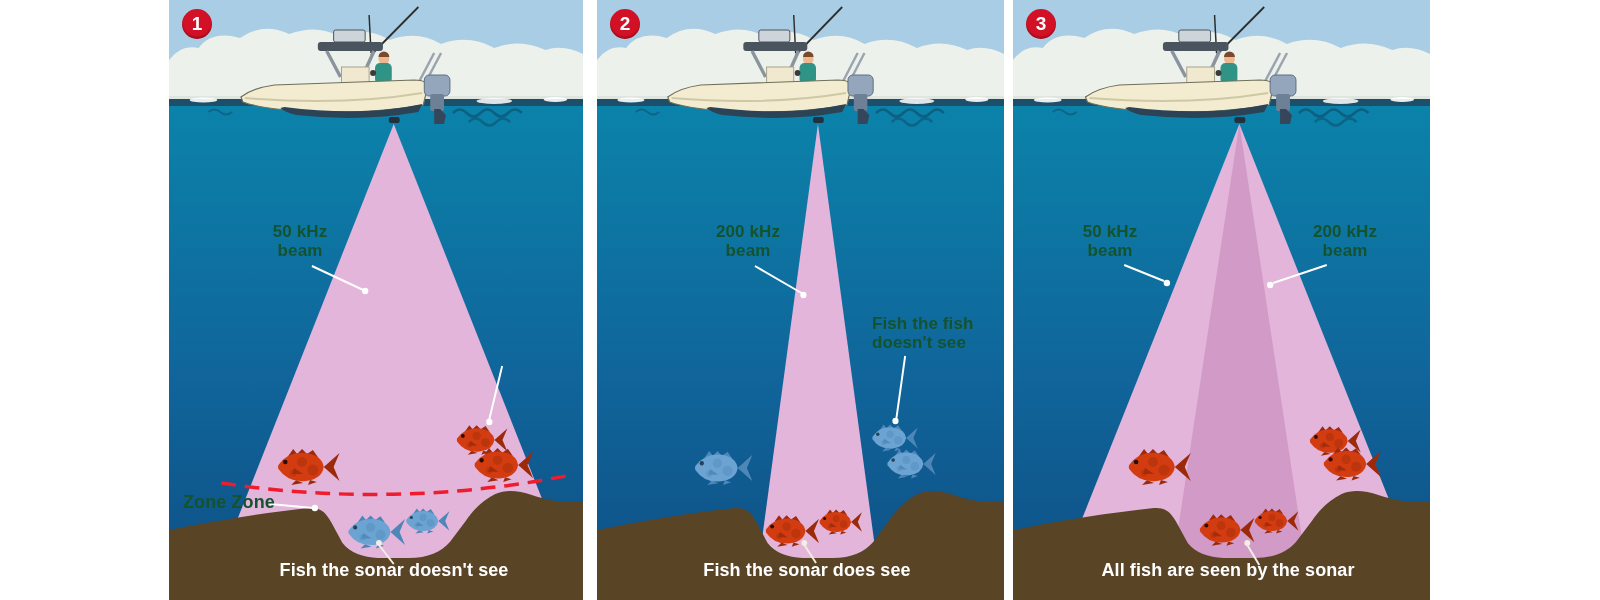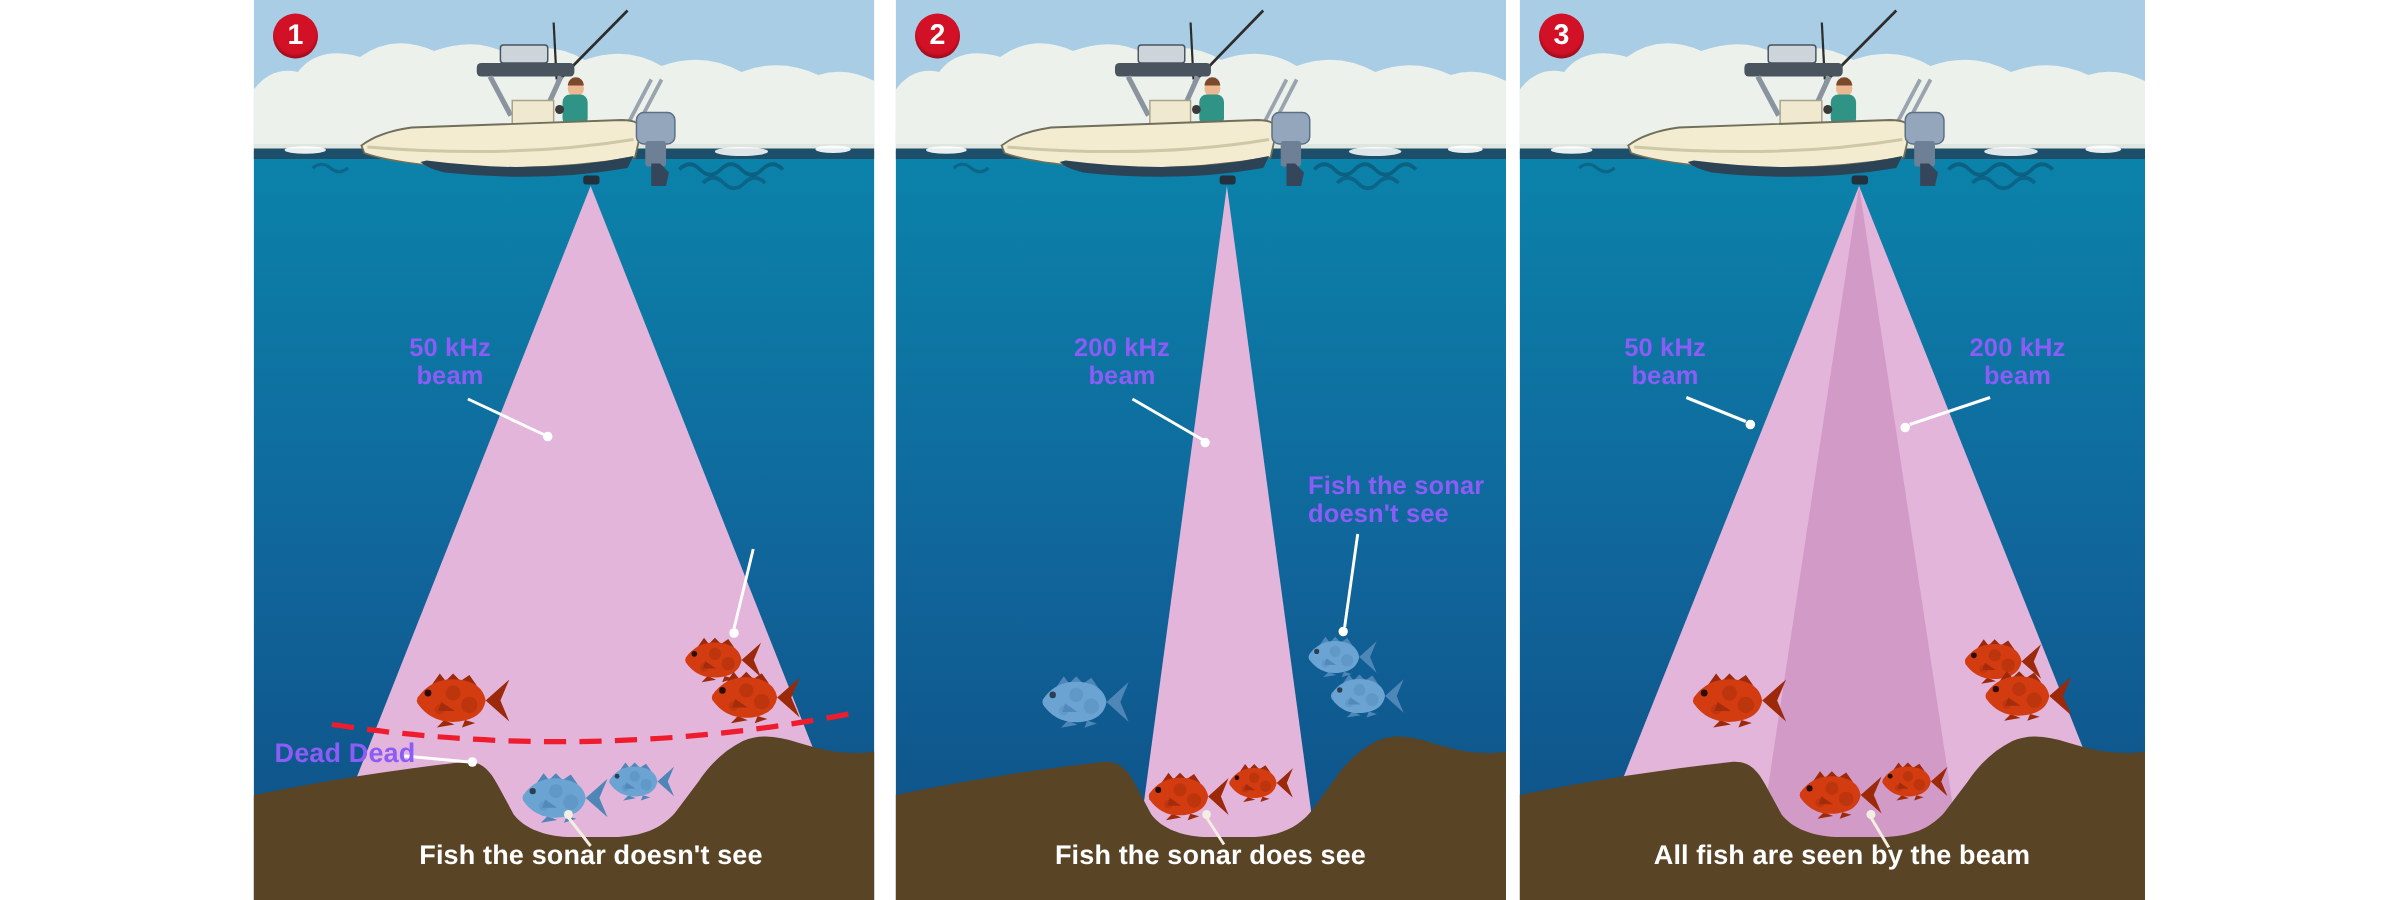--- a/index.html
+++ b/index.html
@@ -10,21 +10,21 @@
   .canvas{position:absolute;left:0;top:0;width:1600px;height:600px;background:#fff;}
   .panel{position:absolute;top:0;height:600px;overflow:hidden;}
   .panel svg.scene{position:absolute;left:0;top:0;width:100%;height:100%;display:block;}
   .badge{
     position:absolute;left:13px;top:9px;width:30px;height:30px;border-radius:50%;
     background:#d31126;color:#fff;font-weight:700;font-size:19px;
     display:flex;align-items:center;justify-content:center;
     box-shadow:inset 0 -2px 2px rgba(0,0,0,.25);
   }
   .lbl{
-    position:absolute;color:#8b5cf6;font-weight:700;font-size:17px;line-height:1.12;
+    position:absolute;color:#14532d;font-weight:700;font-size:17px;line-height:1.12;
     white-space:pre-line;text-align:center;letter-spacing:.1px;
   }
   .lbl.left{text-align:left;}
   .caption{
     position:absolute;color:#fff;font-weight:700;font-size:18px;text-align:center;
     white-space:pre-line;letter-spacing:.1px;
   }
   .fish-red{--fb:#d23c10;--fd:#9c2a0a;--fe:#2b0d04;}
   .fish-blue{--fb:#6ba3d2;--fd:#4e86b8;--fe:#2b3f52;}
 </style>
@@ -114,21 +114,21 @@
         <line x1="102" y1="504" x2="146" y2="508"></line>
           <circle cx="148" cy="508" r="3.2" fill="#fff" stroke="none"></circle>
         <line x1="213" y1="545" x2="228" y2="564" stroke="#f2eee2"></line>
           <circle cx="213" cy="543" r="3" fill="#f2eee2" stroke="none"></circle>
       </g>
       <use href="#boat" transform="translate(57,3)"></use>
     </svg>
     <div class="badge">1</div>
     <div class="lbl" style="left:68px;top:222px;width:126px">50 kHz
 beam</div>
-    <div class="lbl left" style="left:14px;top:492px;width:110px;font-size:18px">Dead Dead</div>
+    <div class="lbl left" style="left:14px;top:492px;width:110px;font-size:18px">Zone Zone</div>
     <div class="caption" style="left:75px;top:560px;width:300px">Fish the sonar doesn't see</div>
   </section>
 
   <section class="panel" style="left:597px;width:407px">
     <svg class="scene" viewBox="0 0 420 600" preserveAspectRatio="none">
       <rect x="0" y="101" width="420" height="499" fill="url(#waterGrad)"></rect>
       <use href="#seasky"></use>
       <polygon points="228,124 166,570 290,570" fill="#e3b5da"></polygon>
       <use href="#floor" fill="#5a4426"></use>
       <use href="#fish" class="fish-blue" transform="translate(130,468) scale(.95)"></use>
@@ -142,21 +142,21 @@
         <line x1="318" y1="356" x2="309" y2="418"></line>
           <circle cx="308" cy="421" r="3.2" fill="#fff" stroke="none"></circle>
         <line x1="214" y1="545" x2="226" y2="563" stroke="#f2eee2"></line>
           <circle cx="214" cy="543" r="3" fill="#f2eee2" stroke="none"></circle>
       </g>
       <use href="#boat" transform="translate(57,3)"></use>
     </svg>
     <div class="badge">2</div>
     <div class="lbl" style="left:91px;top:222px;width:120px">200 kHz
 beam</div>
-    <div class="lbl left" style="left:275px;top:314px;width:135px">Fish the sonar
+    <div class="lbl left" style="left:275px;top:314px;width:135px">Fish the fish
 doesn't see</div>
     <div class="caption" style="left:60px;top:560px;width:300px">Fish the sonar does see</div>
   </section>
 
   <section class="panel" style="left:1013px;width:417px">
     <svg class="scene" viewBox="0 0 420 600" preserveAspectRatio="none">
       <rect x="0" y="101" width="420" height="499" fill="url(#waterGrad)"></rect>
       <use href="#seasky"></use>
       <polygon points="228,124 49,570 407,570" fill="#e3b5da"></polygon>
       <polygon points="228,124 160,570 296,570" fill="#d29bc7"></polygon>
@@ -174,16 +174,16 @@
         <line x1="236" y1="545" x2="248" y2="565" stroke="#f2eee2"></line>
           <circle cx="236" cy="543" r="3" fill="#f2eee2" stroke="none"></circle>
       </g>
       <use href="#boat" transform="translate(57,3)"></use>
     </svg>
     <div class="badge">3</div>
     <div class="lbl" style="left:37px;top:222px;width:120px">50 kHz
 beam</div>
     <div class="lbl" style="left:272px;top:222px;width:120px">200 kHz
 beam</div>
-    <div class="caption" style="left:65px;top:560px;width:300px">All fish are seen by the beam</div>
+    <div class="caption" style="left:65px;top:560px;width:300px">All fish are seen by the sonar</div>
   </section>
 
 </div>
 
 </body></html>

